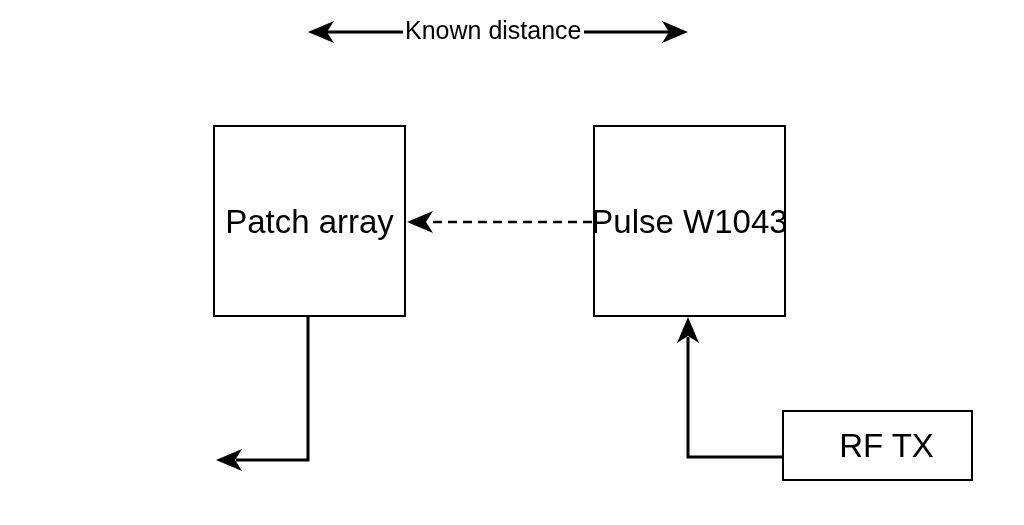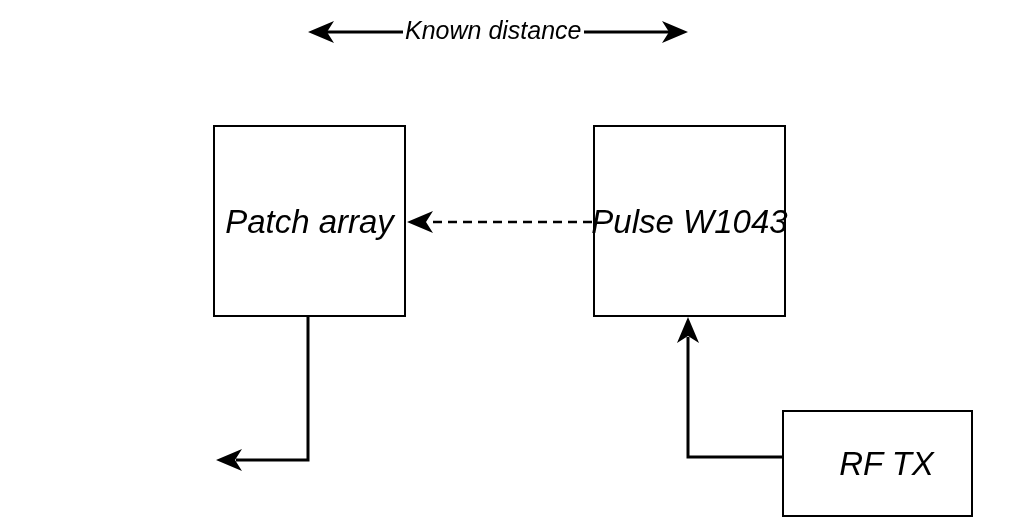--- a/index.html
+++ b/index.html
@@ -9,21 +9,20 @@
   }
   body {
     font-family: "Liberation Sans", sans-serif;
   }
   #canvas {
     position: relative;
     width: 1024px;
     height: 525px;
     background: #ffffff;
     overflow: hidden;
-    font-style: italic;
   }
   #diagram-svg {
     position: absolute;
     left: 0;
     top: 0;
     width: 1024px;
     height: 525px;
   }
   .node-box {
     position: absolute;
@@ -56,21 +55,21 @@
   #node-rf-rx {
     left: 23px;
     top: 410px;
     width: 193px;
     height: 97px;
   }
   #node-rf-tx {
     left: 782px;
     top: 410px;
     width: 191px;
-    height: 107px;
+    height: 71px;
     padding-left: 18px;
   }
   #dimension-label {
     position: absolute;
     left: 403px;
     top: 18px;
     font-family: "Liberation Sans", sans-serif;
     font-size: 25px;
     line-height: 1;
     color: #000000;

